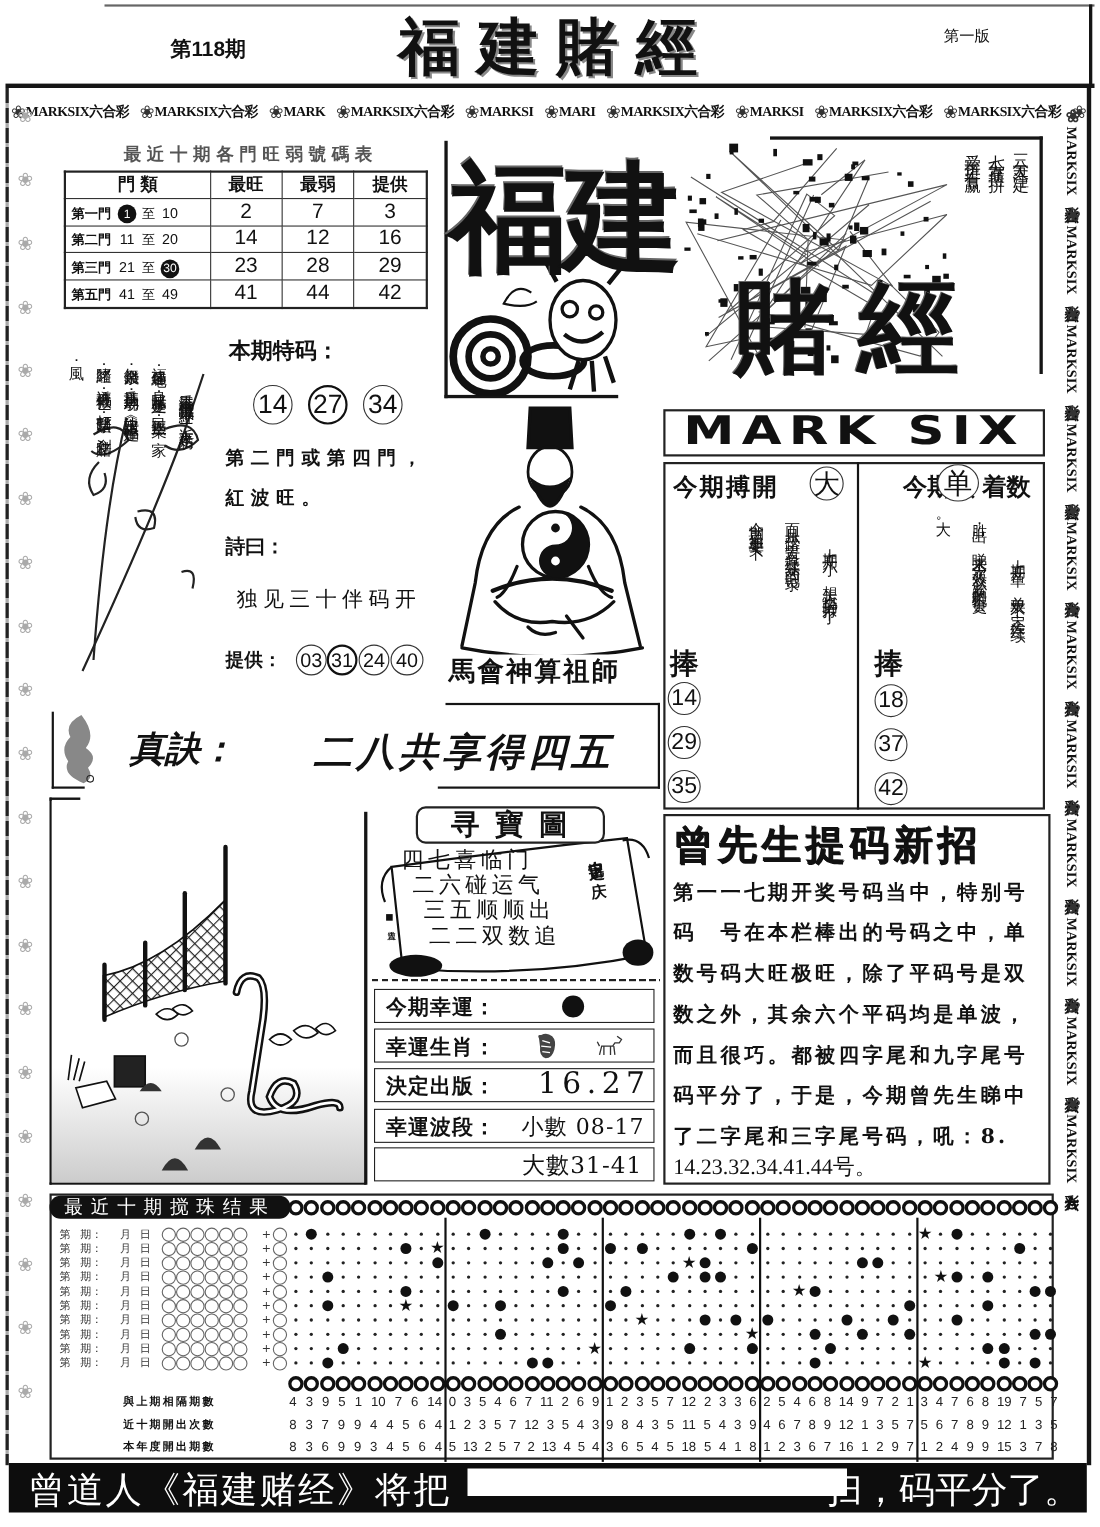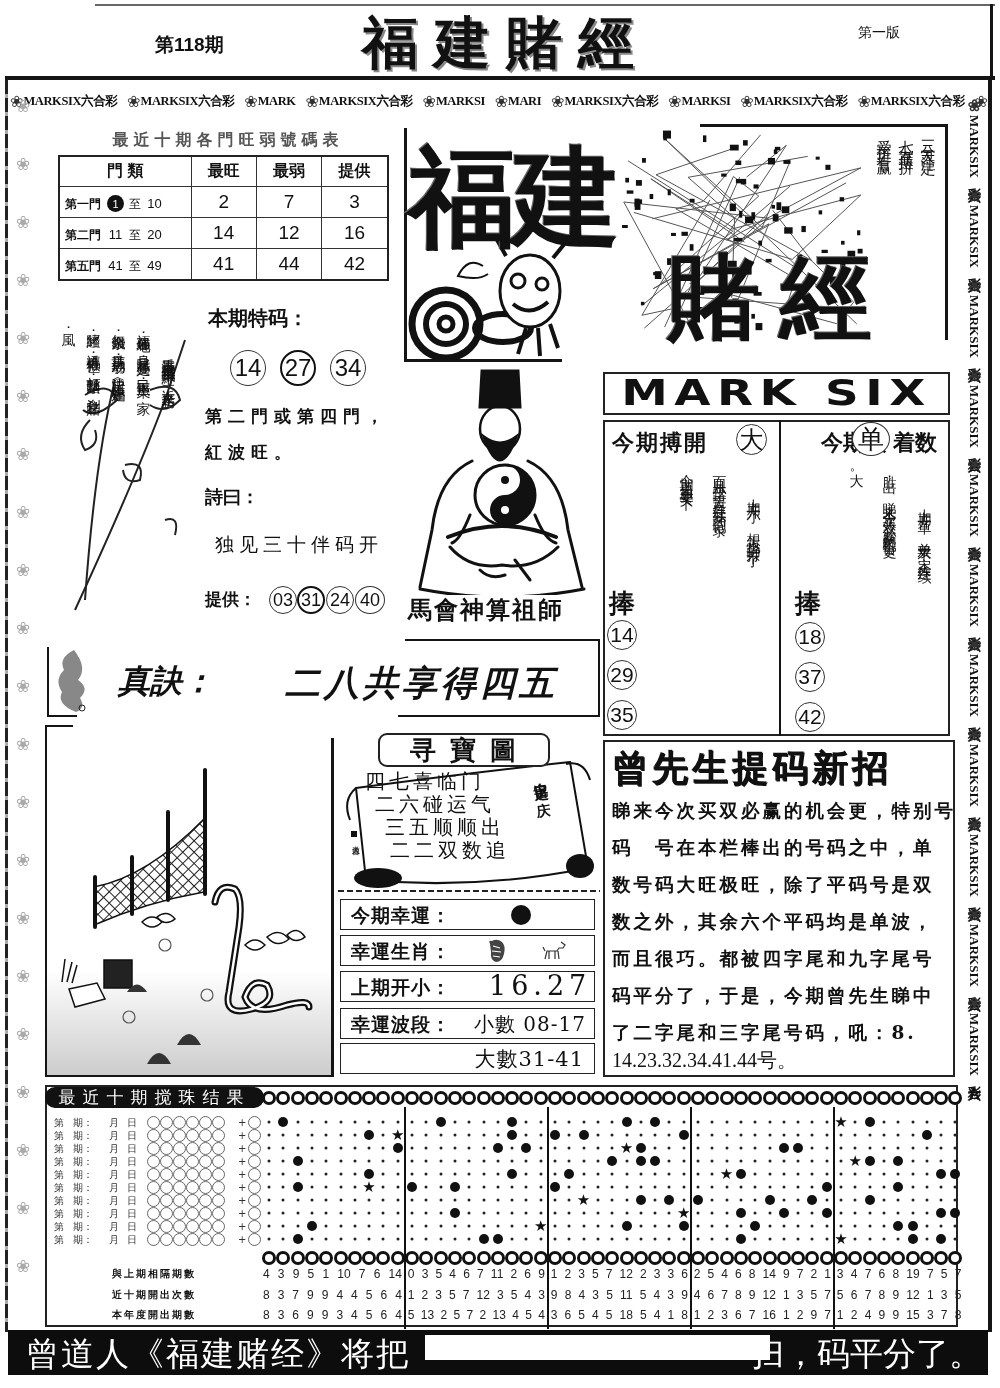--- a/index.html
+++ b/index.html
@@ -195,20 +195,26 @@
     <td class="door"><span class="dn">第一門</span><span class="num ball">1</span><span class="zhi">至</span><span class="num">10</span></td>
     <td>2</td>
     <td>7</td>
     <td>3</td>
   </tr>
   <tr>
     <td class="door"><span class="dn">第二門</span><span class="num">11</span><span class="zhi">至</span><span class="num">20</span></td>
     <td>14</td>
     <td>12</td>
     <td>16</td>
+  </tr>
+  <tr>
+    <td class="door"><span class="dn">第三門</span><span class="num">21</span><span class="zhi">至</span><span class="num ball">30</span></td>
+    <td>23</td>
+    <td>28</td>
+    <td>29</td>
   </tr>
   <tr>
     <td class="door"><span class="dn">第五門</span><span class="num">41</span><span class="zhi">至</span><span class="num">49</span></td>
     <td>41</td>
     <td>44</td>
     <td>42</td>
   </tr>
 </tbody>
   </table>
 
@@ -486,34 +492,34 @@
   <span class="lab">幸運生肖：</span>
   <svg class="a" style="left:145px;top:2px" width="22" height="26" viewBox="0 0 22 26">
       <path d="M4 6 Q2 2 6 3 Q11 0 16 4 Q20 8 18 16 Q16 24 10 24 Q4 22 5 14 Z" fill="#444"></path>
       <path d="M7 8 L14 10 M6 13 L15 14 M7 18 L14 19" stroke="#fff" stroke-width="1.2"></path>
     </svg>
   <svg class="a" style="left:200px;top:3px" width="26" height="24" viewBox="0 0 26 24">
       <path d="M20 3 L24 6 L22 9 L18 9 L16 12 L6 12 L4 20 M8 12 L8 20 M14 12 L14 20 M17 12 L18 20 M4 12 L2 8" fill="none" stroke="#333" stroke-width="1.2"></path>
     </svg>
 </div>
 <div class="a lucky" style="top:971px">
-  <span class="lab">上期开小：</span>
+  <span class="lab">決定出版：</span>
   <span class="a serif" style="left:148px;top:-2px;font-size:27px;letter-spacing:5px">16.27</span>
 </div>
 <div class="a lucky" style="top:1008px">
   <span class="lab">幸運波段：</span>
   <span class="a serif" style="left:133px;top:2px;font-size:20px;letter-spacing:1px">小數 08-17</span>
 </div>
 <div class="a lucky" style="top:1043px">
   <span class="a serif" style="right:10px;top:1px;font-size:21px;letter-spacing:1px">大數31-41</span>
 </div>
 
 <div id="ts-box" class="a"></div>
 <div id="ts-title" class="a">曾先生提码新招</div>
-<div class="a ts-line" style="top:798px">睇来今次买双必赢的机会更，特别号</div>
+<div class="a ts-line" style="top:798px">第一一七期开奖号码当中，特别号</div>
 <div class="a ts-line" style="top:835px">码　号在本栏棒出的号码之中，单</div>
 <div class="a ts-line" style="top:872px">数号码大旺极旺，除了平码号是双</div>
 <div class="a ts-line" style="top:909px">数之外，其余六个平码均是单波，</div>
 <div class="a ts-line" style="top:946px">而且很巧。都被四字尾和九字尾号</div>
 <div class="a ts-line" style="top:983px">码平分了，于是，今期曾先生睇中</div>
 <div class="a ts-line" style="top:1020px">了二字尾和三字尾号码，吼：8.</div>
 <div class="a ts-line" style="top:1047px;font-family:'Liberation Serif',serif;font-weight:normal;font-size:20px;letter-spacing:0">14.23.32.34.41.44号。</div>
 
 <div id="grid" class="a">
   <div id="grid-title">最近十期搅珠结果</div>

